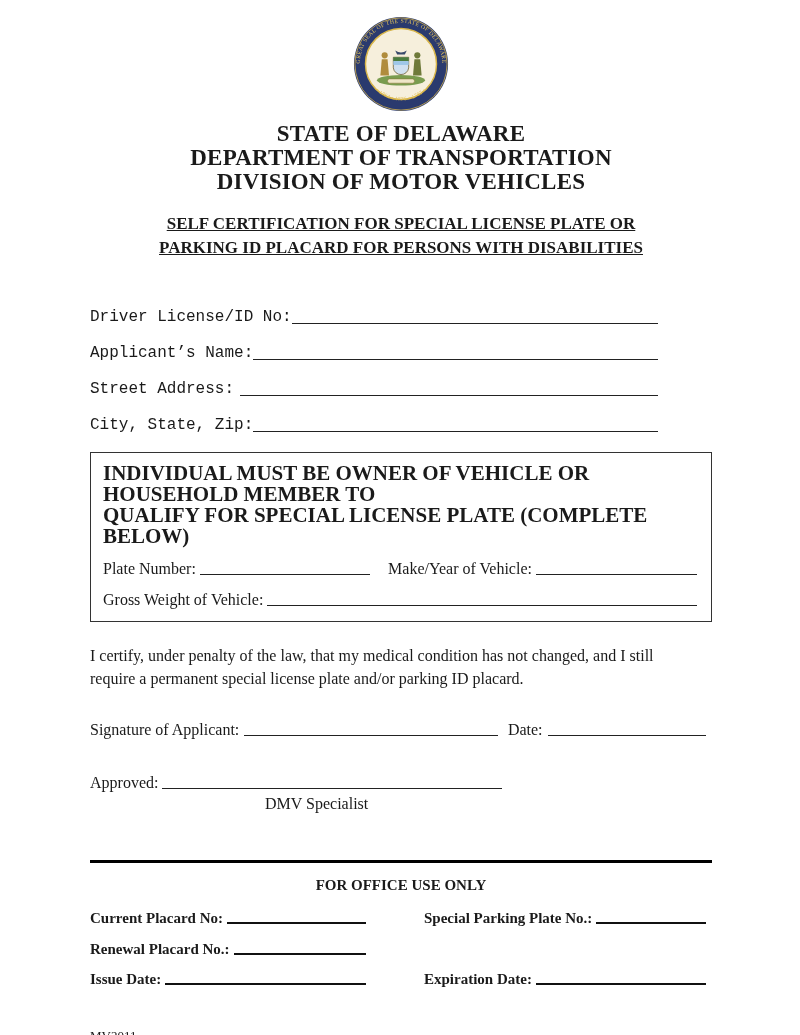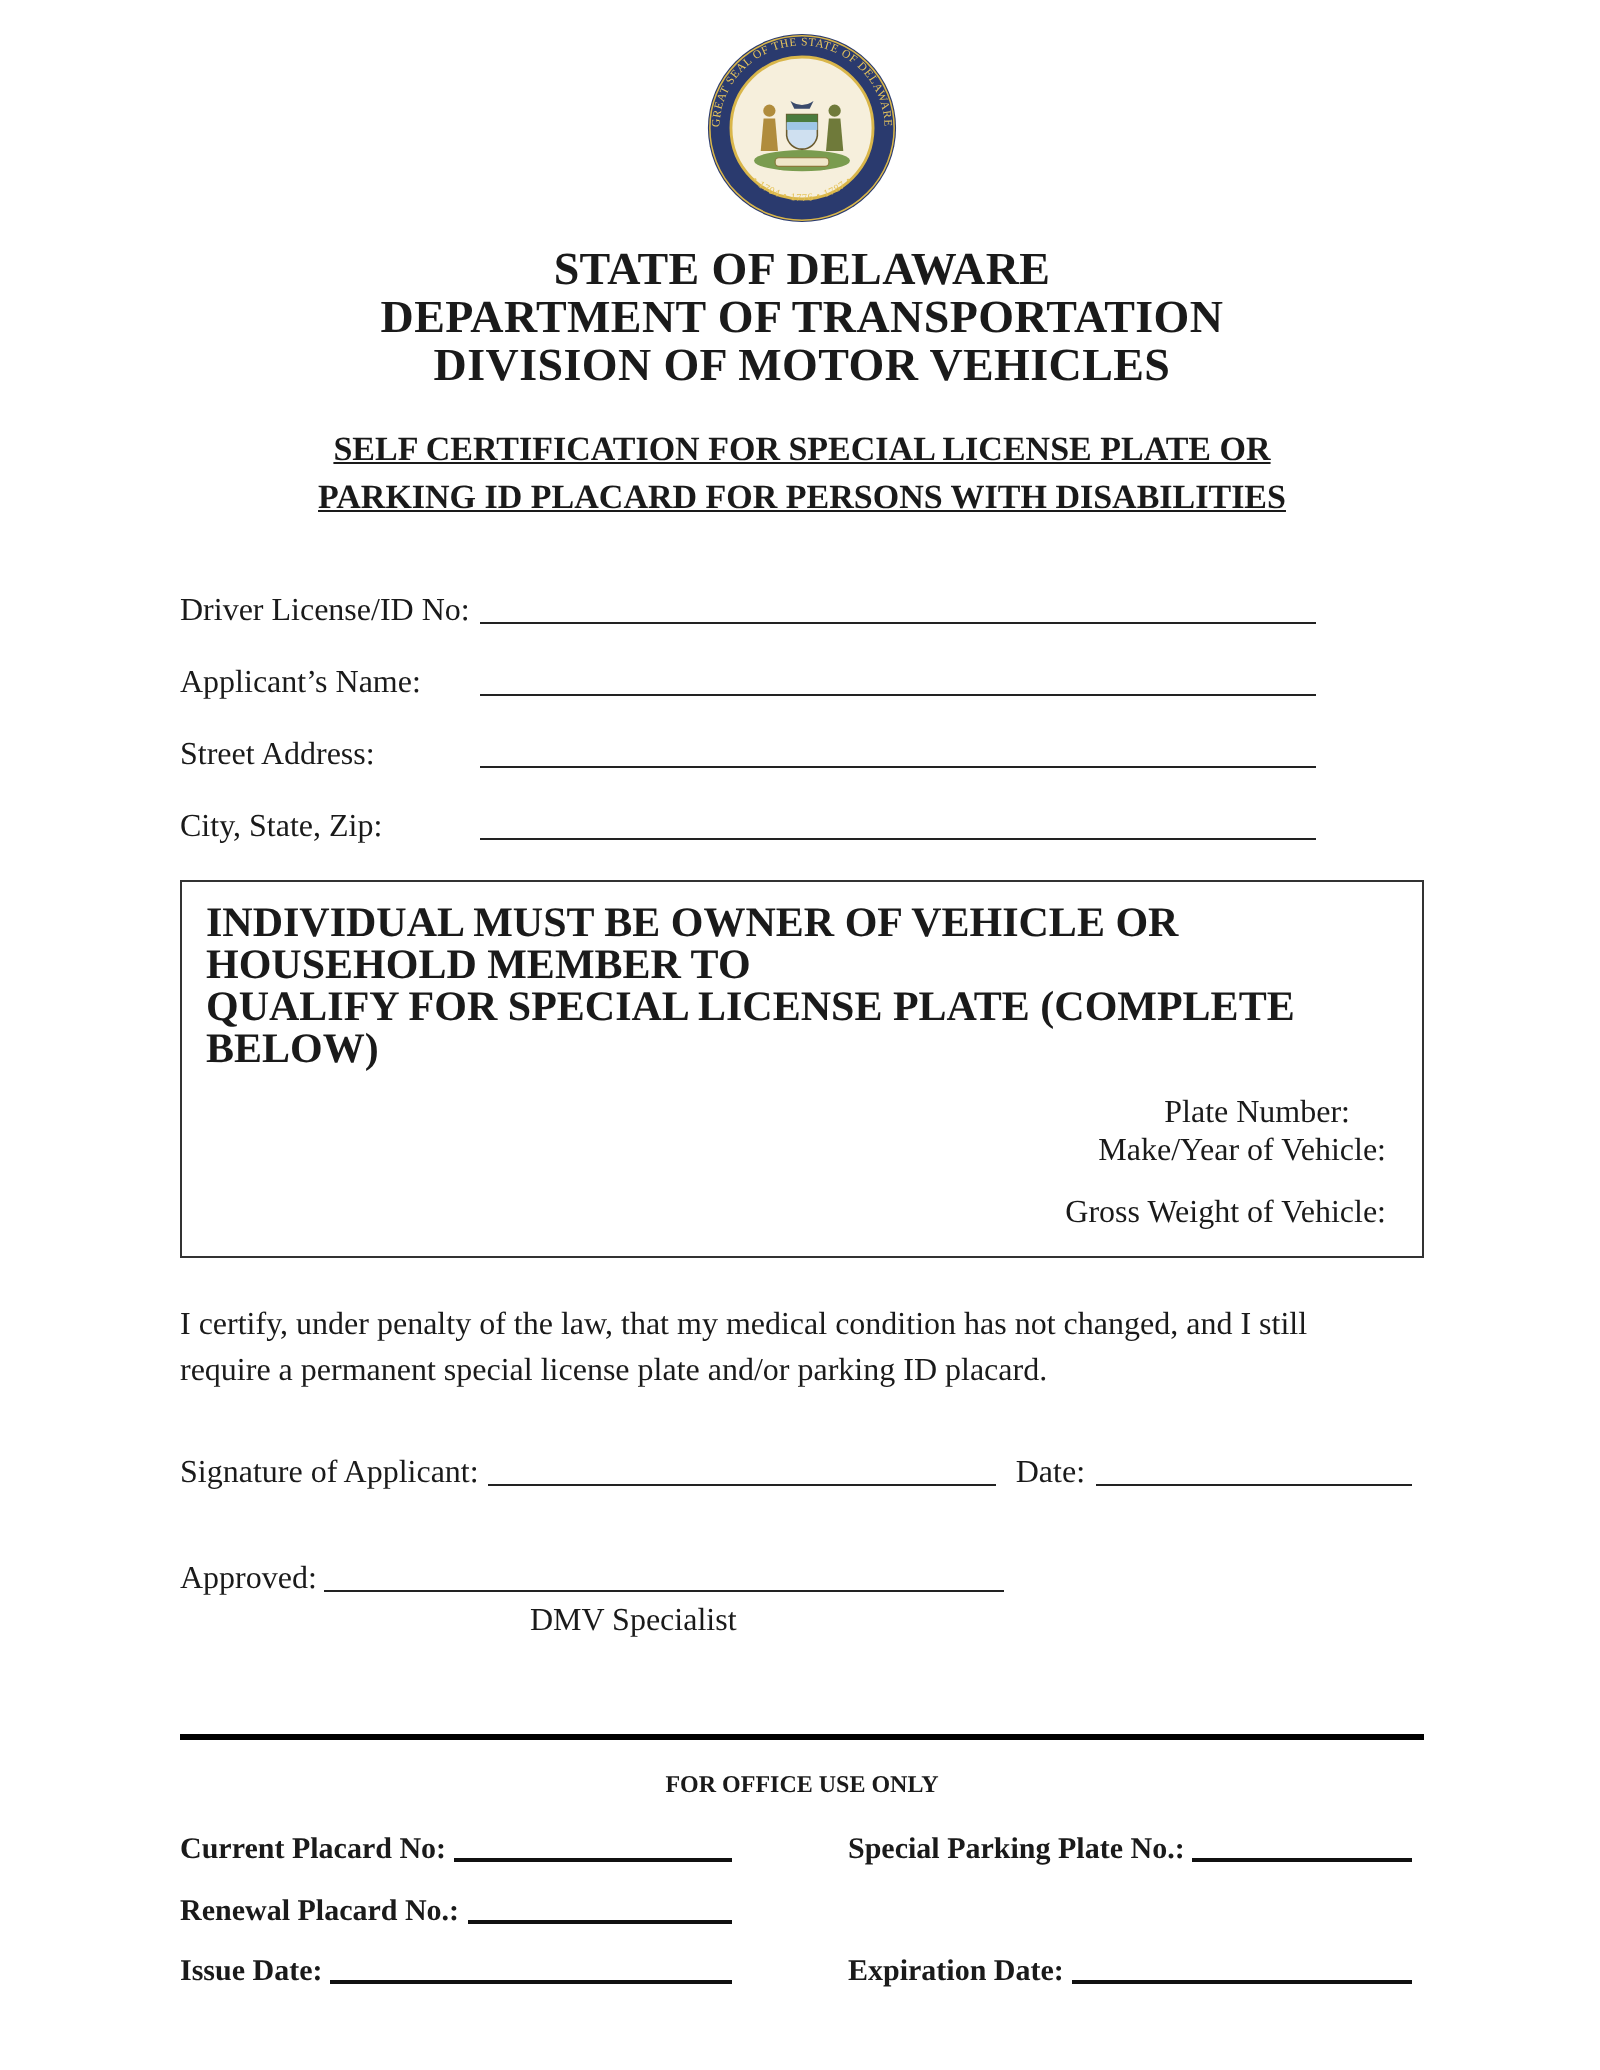--- a/index.html
+++ b/index.html
@@ -18,29 +18,29 @@
   .seal-wrap { text-align: center; margin-bottom: 6px; }
 
   
   .agency { text-align: center; font-weight: bold; font-size: 23px; line-height: 24px; letter-spacing: 0.2px; }
 
   
   .form-title { text-align: center; font-weight: bold; font-size: 17px; line-height: 24px; margin-top: 18px; }
   .form-title .u { text-decoration: underline; }
 
   
-  .fields { margin-top: 35px; padding-right: 54px; }
+  .fields { margin-top: 48px; padding-right: 54px; font-family: Liberation Mono, monospace; }
   .field-row { display: flex; align-items: flex-end; font-size: 16px; line-height: 19px; margin-bottom: 17px; }
   .field-row .flabel { flex: 0 0 150px; white-space: nowrap; }
   .fline { flex: 1; border-bottom: 1.3px solid #222; height: 0; margin-bottom: 3px; }
 
   
   .vehicle-box { margin-top: 2px; border: 1.4px solid #333; padding: 10px 14px 12px 12px; }
   .box-heading { font-weight: bold; font-size: 21px; line-height: 21px; }
-  .box-row { display: flex; align-items: flex-end; font-size: 16px; line-height: 19px; margin-top: 12px; flex-direction: column; }
+  .box-row { display: flex; align-items: flex-end; font-size: 16px; line-height: 19px; margin-top: 12px; }
   .box-col { display: flex; align-items: flex-end; }
   .box-col.left { flex: 0 0 48%; padding-right: 18px; }
   .box-col.right { flex: 1; }
   .box-col .blabel { white-space: nowrap; margin-right: 4px; }
 
   
   .certify { margin-top: 22px; font-weight: normal; font-size: 16px; line-height: 23px; }
 
   
   .sig-row { display: flex; align-items: flex-end; font-size: 16px; line-height: 19px; margin-top: 30px; padding-right: 6px; }
@@ -49,21 +49,21 @@
   .fline.sig2 { flex: 1; }
   .sig-row .date-label { margin-left: 10px; }
 
   
   .approved-row { display: flex; align-items: flex-end; font-size: 16px; line-height: 19px; margin-top: 34px; width: 412px; }
   .approved-row .slabel { white-space: nowrap; margin-right: 4px; }
   .dmv-role { font-size: 16px; line-height: 20px; margin-top: 2px; margin-left: 175px; }
 
   
   .office-rule { margin-top: 46px; border-top: 3px solid #000; }
-  .office-heading { text-align: center; font-weight: bold; font-size: 12px; line-height: 20px; margin-top: 12px; }
+  .office-heading { text-align: center; font-weight: bold; font-size: 15px; line-height: 20px; margin-top: 12px; }
   .office-row { display: flex; align-items: flex-end; font-weight: bold; font-size: 15px; line-height: 18px; }
   .office-row.r1 { margin-top: 14px; }
   .office-row.r2 { margin-top: 13px; }
   .office-row.r3 { margin-top: 12px; }
   .office-col { display: flex; align-items: flex-end; }
   .office-col.left { flex: 0 0 276px; }
   .office-gap { flex: 0 0 58px; }
   .office-col.right { flex: 1; padding-right: 6px; }
   .office-col .olabel { white-space: nowrap; margin-right: 4px; }
   .fline-b { flex: 1; border-bottom: 2px solid #111; height: 0; margin-bottom: 3px; }

